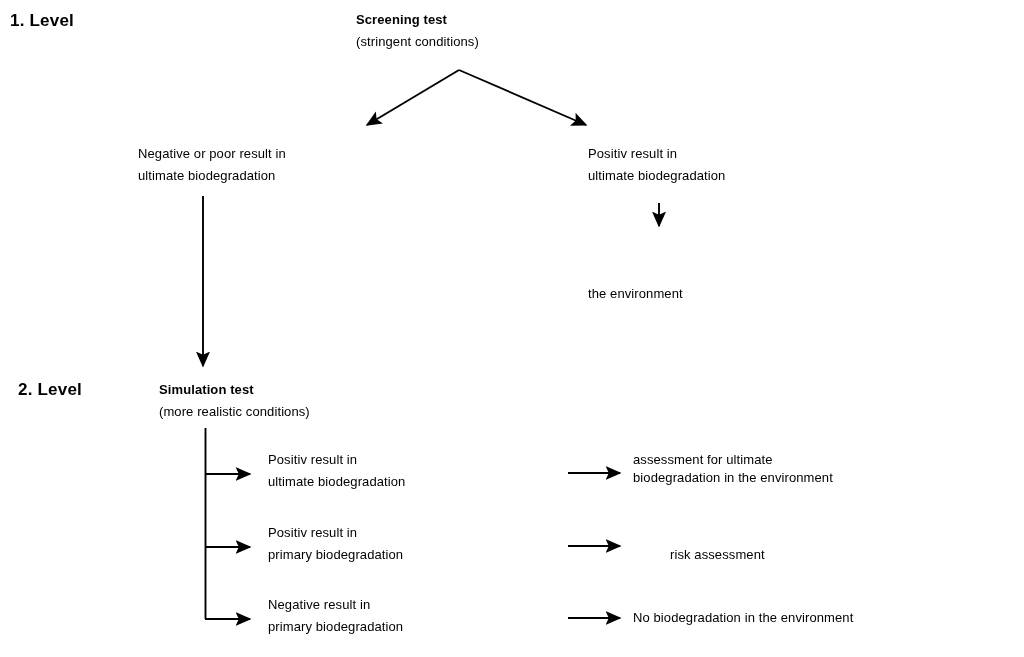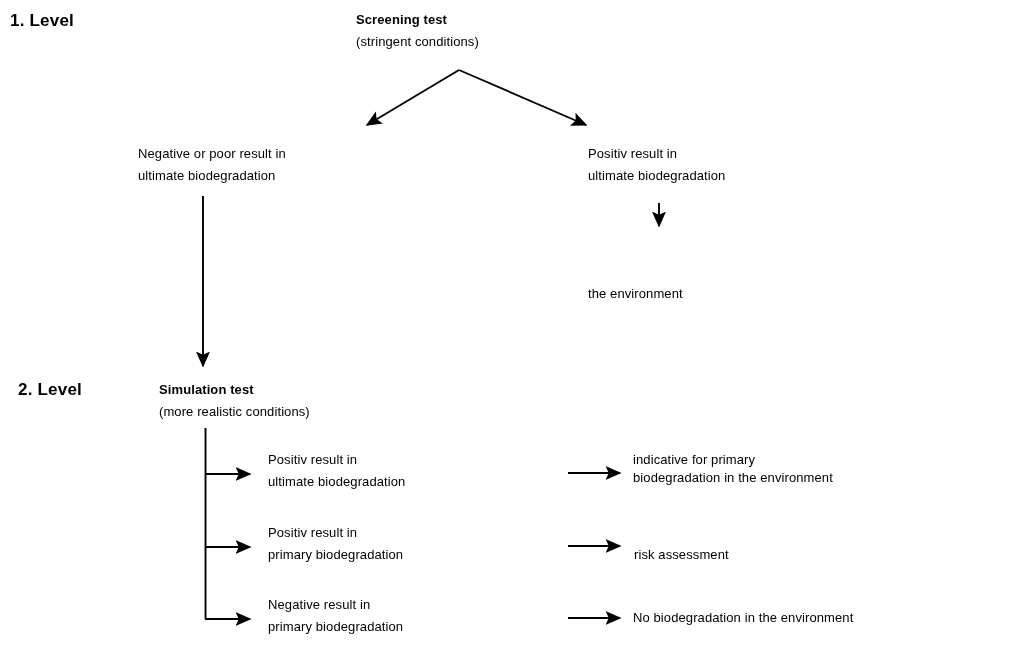--- a/index.html
+++ b/index.html
@@ -110,24 +110,24 @@
   <div class="txt" style="left:588px; top:143px;">Positiv result in</div>
   <div class="txt" style="left:588px; top:165px;">ultimate biodegradation</div>
 
   <div class="txt" style="left:588px; top:283px;">the environment</div>
 
   <div class="txt bold" style="left:159px; top:379px;">Simulation test</div>
   <div class="txt" style="left:159px; top:401px;">(more realistic conditions)</div>
 
   <div class="txt" style="left:268px; top:449px;">Positiv result in</div>
   <div class="txt" style="left:268px; top:471px;">ultimate biodegradation</div>
-  <div class="txt" style="left:633px; top:449px;">indicative for primary</div>
+  <div class="txt" style="left:633px; top:449px;">assessment for ultimate</div>
   <div class="txt" style="left:633px; top:467px;">biodegradation in the environment</div>
 
   <div class="txt" style="left:268px; top:522px;">Positiv result in</div>
   <div class="txt" style="left:268px; top:544px;">primary biodegradation</div>
-  <div class="txt" style="left:634px; top:544px;text-align:right;">risk assessment</div>
+  <div class="txt" style="left:670px; top:544px;text-align:right;">risk assessment</div>
 
   <div class="txt" style="left:268px; top:594px;">Negative result in</div>
   <div class="txt" style="left:268px; top:616px;">primary biodegradation</div>
   <div class="txt" style="left:633px; top:607px;">No biodegradation in the environment</div>
 
 </div>
 
 </body></html>

